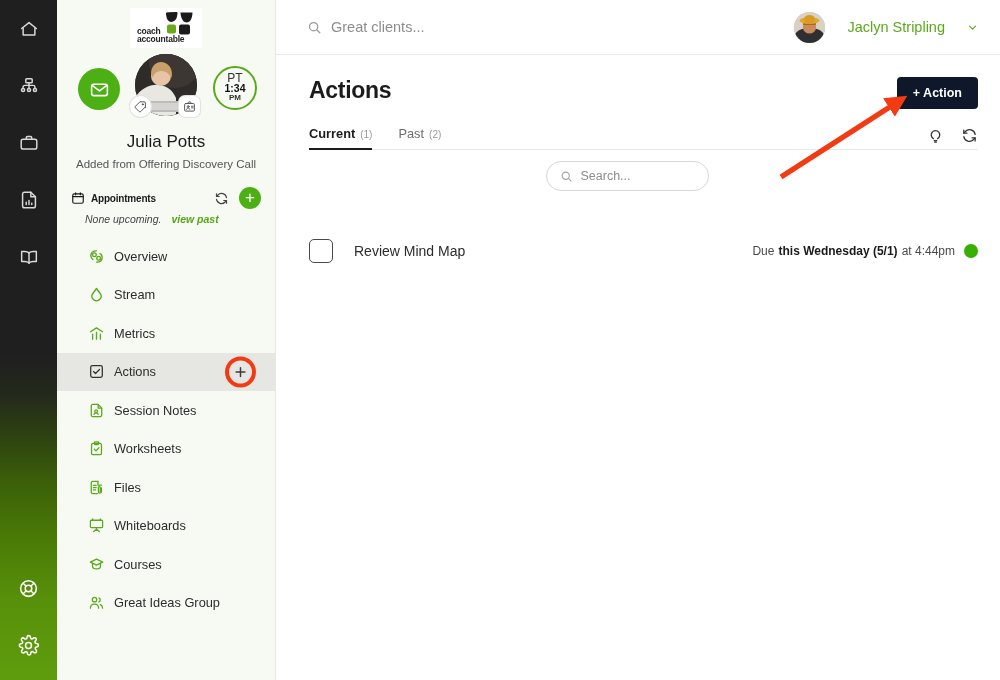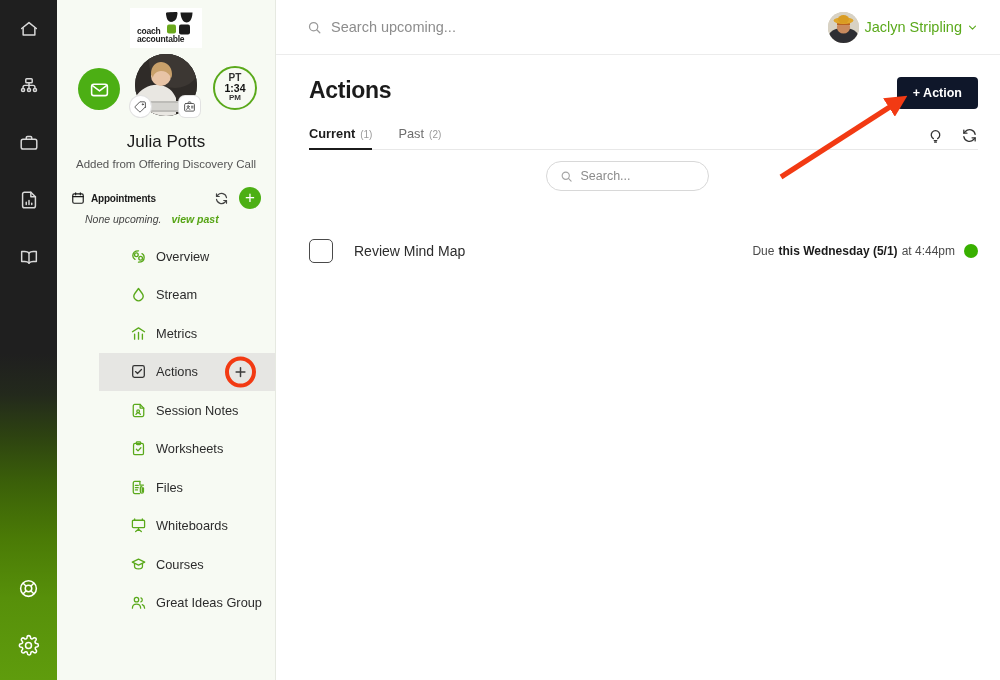--- a/index.html
+++ b/index.html
@@ -72,21 +72,21 @@
     background: #4caf14; display: flex; align-items: center; justify-content: center;
     color: #fff;
   }
   #pt-clock {
     position: absolute; right: 18px; top: 12px;
     width: 44px; height: 44px; border-radius: 50%;
     background: #f7faf3; border: 2px solid #5aa91b;
     display: flex; flex-direction: column; align-items: center; justify-content: center;
     line-height: 10px;
   }
-  #pt-clock .pt  { font-size: 10px;  font-weight: bold; color: #333; }
+  #pt-clock .pt  { font-size: 12px;  font-weight: normal; color: #333; }
   #pt-clock .tm  { font-size: 10.5px; font-weight: bold; color: #111; }
   #pt-clock .ampm{ font-size: 8px;  font-weight: bold; color: #333; }
   .mini-badge {
     position: absolute; width: 21px; height: 21px; border-radius: 6px;
     background: #fff; box-shadow: 0 0 0 1px #e2e2e2;
     display: flex; align-items: center; justify-content: center;
     color: #555;
   }
   #badge-tag { left: 73px; top: 42px; border-radius: 50%; }
   #badge-id  { left: 122px; top: 42px; }
@@ -116,21 +116,21 @@
     font-size: 17px; line-height: 1; margin-left: 4px; cursor: pointer;
     padding-bottom: 2px;
   }
   #appt-sub {
     margin-top: 4px; padding-left: 14px;
     font-size: 10.5px; font-style: italic; color: #444;
   }
   #appt-sub .vp { color: #57a516; margin-left: 7px; font-weight: bold; cursor: pointer; }
 
   
-  #nav { margin-top: 12px; padding-left: 42px; }
+  #nav { margin-top: 12px; }
   .nav-item {
     height: 38.5px; display: flex; align-items: center;
     padding-left: 31px; position: relative; cursor: pointer;
   }
   .nav-item .ni { width: 26px; display: flex; align-items: center; color: #5aa91b; }
   .nav-label { font-size: 12.8px; color: #2c2c2c; }
   .nav-item.active { background: #e6e6e3; }
   .nav-item.active .ni { color: #333; }
 
   #nav-plus-highlight {
@@ -142,21 +142,21 @@
 
   
   #main { flex: 1; height: 680px; background: #fff; position: relative; }
   #topbar {
     height: 55px; border-bottom: 1px solid #ececec;
     display: flex; align-items: center; padding: 0 22px 0 31px;
   }
   #search-clients { display: flex; align-items: center; gap: 9px; cursor: text; }
   #search-clients .mag { color: #9a9a9a; display: flex; }
   #search-clients .ph { font-size: 14.5px; color: #8d8d8d; }
-  #user-area { margin-left: auto; display: flex; align-items: center; gap: 5px; cursor: pointer; }
+  #user-area { margin-left: auto; display: flex; align-items: center; gap: 22px; cursor: pointer; }
   #user-avatar {
     width: 31px; height: 31px; border-radius: 50%; overflow: hidden;
     background: #cfc6b4; position: relative;
   }
   #user-name { font-size: 14.5px; color: #5aa91b; }
   #user-caret { color: #5aa91b; font-size: 11px; display: flex; }
 
   #page-head { padding: 22px 22px 0 33px; display: flex; align-items: flex-start; }
   #page-title { font-size: 23px; font-weight: bold; color: #1b1b1b; letter-spacing: -0.3px; }
   #add-action-btn {
@@ -479,21 +479,21 @@
   <div id="main">
 
     <div id="topbar">
       <div id="search-clients">
         <span class="mag">
           <svg width="15" height="15" viewBox="0 0 24 24" fill="none" stroke="currentColor" stroke-width="2" stroke-linecap="round">
             <circle cx="10.6" cy="10.6" r="6.6"></circle>
               <path d="M15.6 15.6 20.5 20.5"></path>
           </svg>
         </span>
-        <span class="ph">Search upcoming...</span>
+        <span class="ph">Great clients...</span>
       </div>
 
       <div id="user-area">
         <div id="user-avatar">
           <svg viewBox="0 0 31 31" preserveAspectRatio="xMidYMid slice">
             <rect width="31" height="31" fill="#d8d2c4"></rect>
             <path d="M0 24c3-6 8-8 15.5-8S28 18 31 24v7H0z" fill="#2e2e33"></path>
             <circle cx="15.5" cy="15" r="6.6" fill="#c98a5e"></circle>
             <path d="M9 13c0-5 3-7 6.5-7S22 8 22 13z" fill="#b8601f"></path>
             <ellipse cx="15.5" cy="8.6" rx="10" ry="3.4" fill="#e0a72c"></ellipse>

